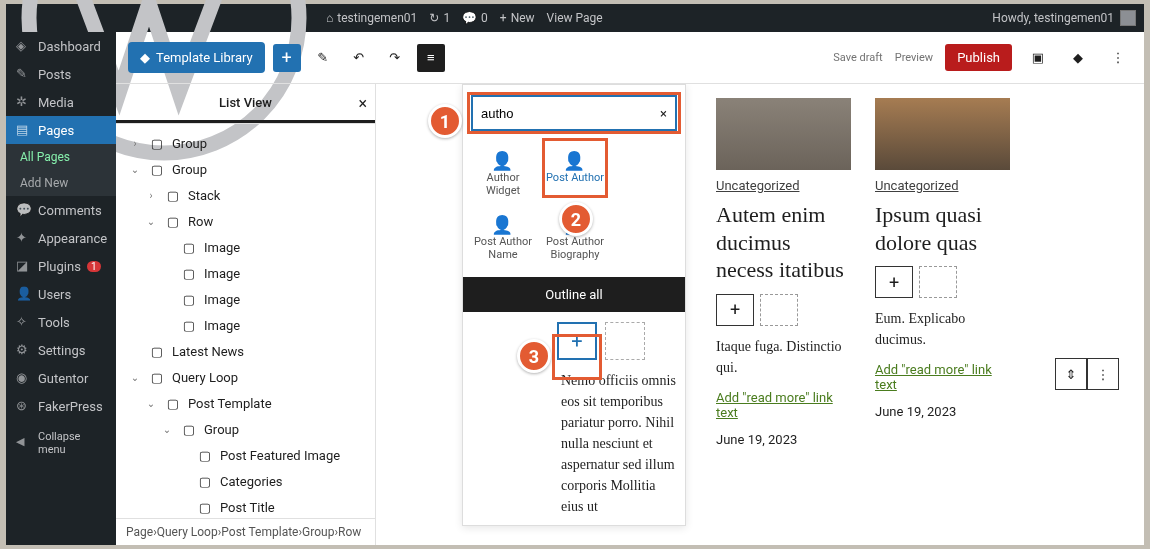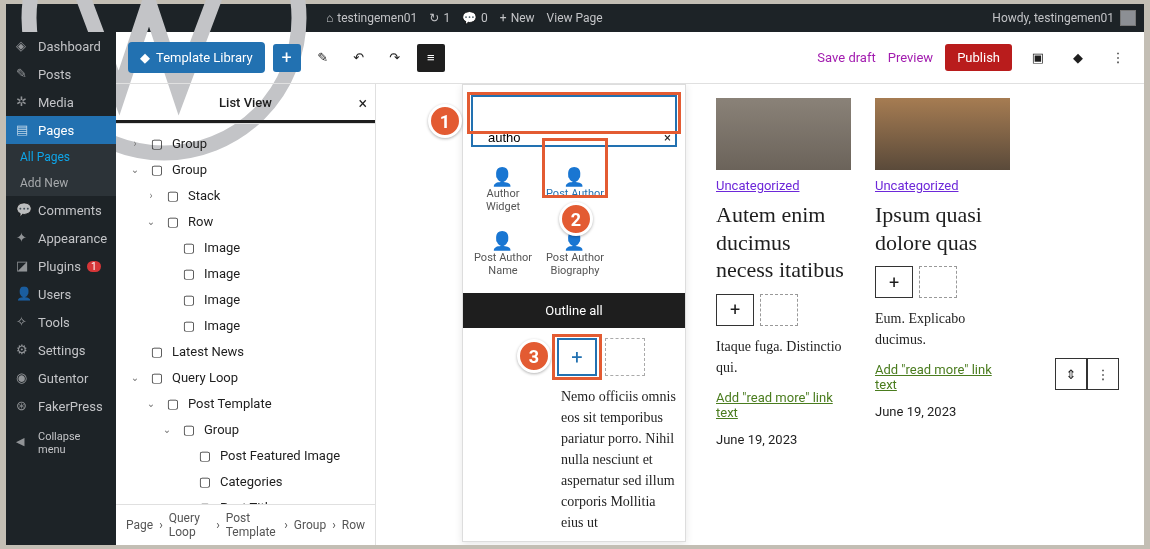--- a/index.html
+++ b/index.html
@@ -8,59 +8,59 @@
 .adminbar{background:#1d2327;color:#c3c4c7;height:28px;display:flex;align-items:center;padding:0 8px;font-size:12px}
 .adminbar .left{display:flex;align-items:center;gap:12px}
 .adminbar .right{margin-left:auto;display:flex;align-items:center;gap:6px}
 .adminbar span{display:flex;align-items:center;gap:4px}
 .avatar{width:16px;height:16px;background:#8c8f94;border:1px solid #777}
 .main{display:flex;flex:1;min-height:0}
 .sidebar{width:110px;background:#1d2327;color:#c3c4c7;font-size:13px;display:flex;flex-direction:column}
 .sidebar .item{padding:6px 10px;display:flex;align-items:center;gap:6px;cursor:pointer}
 .sidebar .item.active{background:#2271b1;color:#fff}
 .sidebar .sub{background:#2c3338;padding:6px 10px 6px 14px;font-size:12px;color:#a7aaad}
-.sidebar .sub.sel{color:#0ea5e9}
+.sidebar .sub.sel{color:#86efac}
 .sidebar .badge{background:#d63638;border-radius:8px;font-size:10px;padding:0 4px;color:#fff}
 .sico{width:16px;height:16px;opacity:.7;flex-shrink:0}
 .content{flex:1;display:flex;flex-direction:column;min-width:0}
 .topbar{height:52px;border-bottom:1px solid #e0e0e0;display:flex;align-items:center;padding:0 12px;gap:8px}
 .tpl-btn{background:#2271b1;color:#fff;border-radius:4px;padding:8px 12px;display:flex;align-items:center;gap:6px;font-size:13px}
 .plus-btn{background:#2271b1;color:#fff;width:28px;height:28px;display:flex;align-items:center;justify-content:center;border-radius:3px;font-size:18px}
 .tool{width:28px;height:28px;display:flex;align-items:center;justify-content:center;color:#1e1e1e}
 .tool.dark{background:#1e1e1e;color:#fff;border-radius:2px}
 .right-tools{margin-left:auto;display:flex;align-items:center;gap:12px}
-.right-tools .link{color:#a21caf;font-size:13px}
+.right-tools .link{color:#737373;font-size:11px}
 .publish{background:#b91c1c;color:#fff;padding:6px 12px;border-radius:3px;font-size:13px}
 .body{display:flex;flex:1;min-height:0}
 .listview{width:260px;border-right:1px solid #e0e0e0;display:flex;flex-direction:column;min-height:0}
 .lv-tabs{display:flex;border-bottom:1px solid #e0e0e0;height:40px;align-items:center;position:relative}
 .lv-tab{flex:1;text-align:center;font-size:13px;color:#757575;padding:10px 0}
 .lv-tab.active{color:#1e1e1e;border-bottom:3px solid #1e1e1e;font-weight:500}
 .lv-close{position:absolute;right:8px;font-size:16px;color:#1e1e1e}
 .lv-tree{flex:1;overflow-y:auto;padding:6px 0;font-size:13px}
 .tn{display:flex;align-items:center;padding:4px 0 4px 12px;gap:6px;height:26px}
 .tn .chev{width:14px;font-size:10px;text-align:center;color:#757575}
 .tn .bico{width:18px;height:18px;display:flex;align-items:center;justify-content:center}
-.crumbs{border-top:1px solid #e0e0e0;padding:6px 10px;font-size:12px;color:#555;display:flex;align-items:center;gap:6px}
+.crumbs{border-top:1px solid #e0e0e0;padding:6px 10px;font-size:12px;color:#555;display:flex;align-items:center;}
 .canvas{flex:1;overflow:hidden;position:relative;background:#fff}
 .posts{display:flex;gap:24px;position:absolute;left:340px;top:14px}
 .post{width:135px}
 .post .thumb{width:135px;height:72px;background:#b8a896}
-.post .cat{color:#6d28d9;text-decoration:underline;margin:8px 0;display:inline-block;font-size:13px}
+.post .cat{color:#404040;text-decoration:underline;margin:8px 0;display:inline-block;font-size:13px}
 .post h3{font-family:Georgia,serif;font-size:22px;line-height:1.25;font-weight:400;margin-bottom:8px}
 .post .addrow{display:flex;gap:6px;margin:10px 0}
 .addbox{width:38px;height:32px;border:1px solid #333;display:flex;align-items:center;justify-content:center;font-size:18px}
 .addbox.dash{border:1px dashed #999;width:38px}
 .post .ex{font-family:Georgia,serif;font-size:14px;line-height:1.5;margin:8px 0}
 .post .more{color:#4a7c1e;text-decoration:underline;font-size:13px;display:inline-block;margin:4px 0}
 .post .date{font-size:13px;margin-top:8px}
 .floatbtns{position:absolute;left:679px;top:274px;display:flex}
 .floatbtns div{width:32px;height:32px;border:1px solid #333;display:flex;align-items:center;justify-content:center;background:#fff}
 .inserter{position:absolute;left:86px;top:0;width:224px;background:#fff;border:1px solid #ddd;box-shadow:0 2px 8px rgba(0,0,0,.1)}
-.ins-search{margin:10px 8px 6px;border:2px solid #2271b1;height:52px;display:flex;align-items:flex-end;padding:0 15px}
+.ins-search{margin:10px 8px 6px;border:2px solid #2271b1;height:36px;display:flex;align-items:center;padding:0 8px}
 .ins-search input{border:none;outline:none;flex:1;font-size:13px}
 .ins-grid{display:flex;flex-wrap:wrap;padding:4px 4px 8px}
 .ins-item{width:72px;padding:8px 2px;text-align:center;font-size:11px;color:#555}
 .ins-item.sel{color:#2271b1}
 .ins-item .ico{font-size:18px;height:22px;display:flex;align-items:center;justify-content:center}
 .browse-all{background:#1e1e1e;color:#fff;text-align:center;padding:10px 0;font-size:13px}
 .add-below{margin:10px 0 10px 94px;display:flex;gap:8px}
 .add-below .b1{width:40px;height:38px;border:2px solid #2271b1;display:flex;align-items:center;justify-content:center;color:#2271b1;font-size:20px}
 .add-below .b2{width:40px;height:38px;border:1px dashed #aaa}
 .callout{position:absolute;width:34px;height:34px;background:#e35b32;border:3px solid #fff;border-radius:50%;color:#fff;font-weight:700;font-size:18px;display:flex;align-items:center;justify-content:center;box-shadow:0 1px 3px rgba(0,0,0,.3)}

